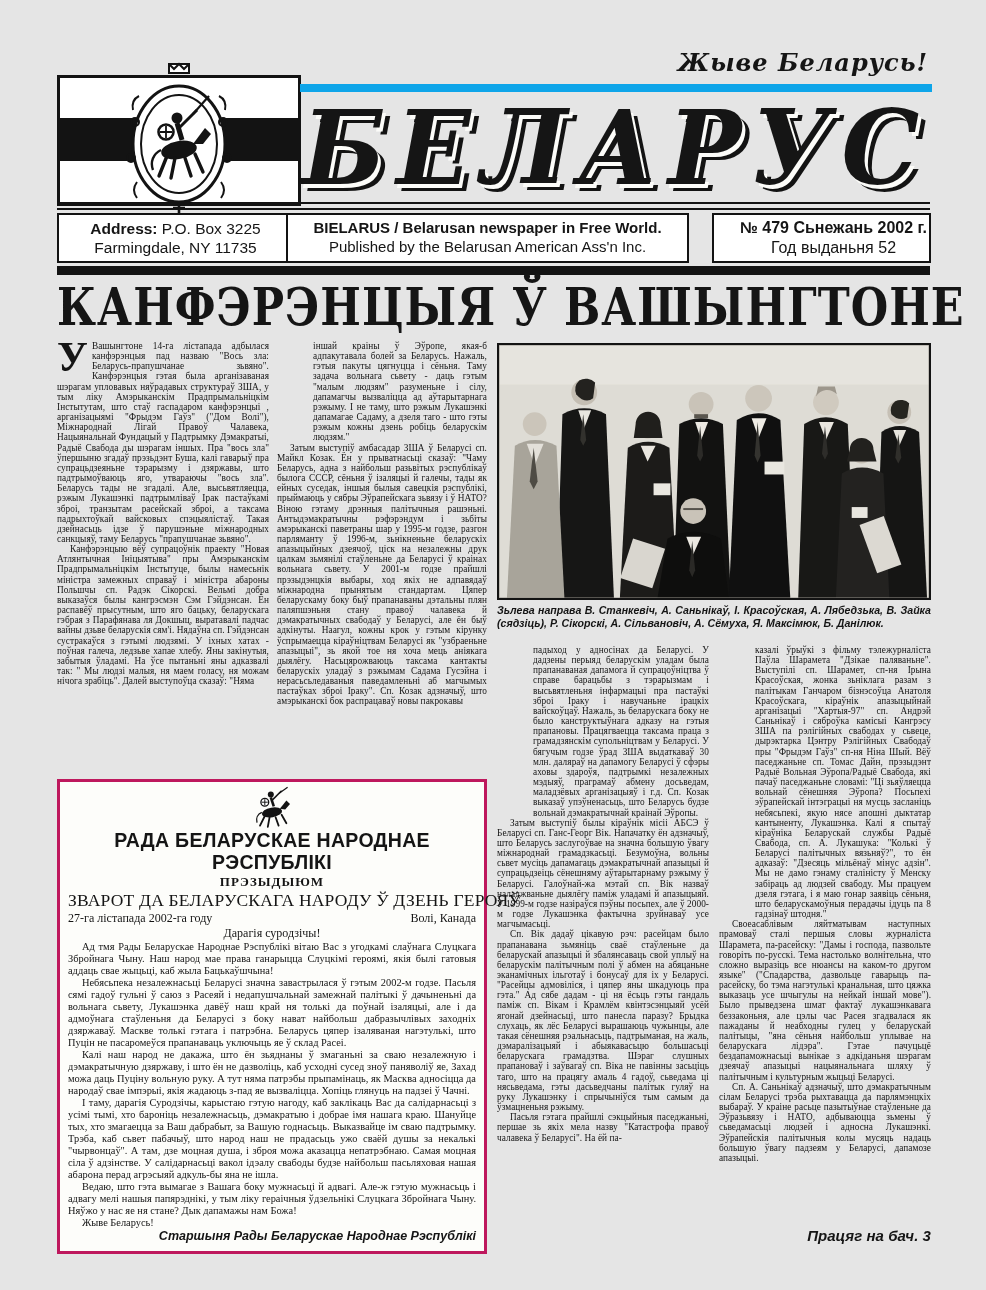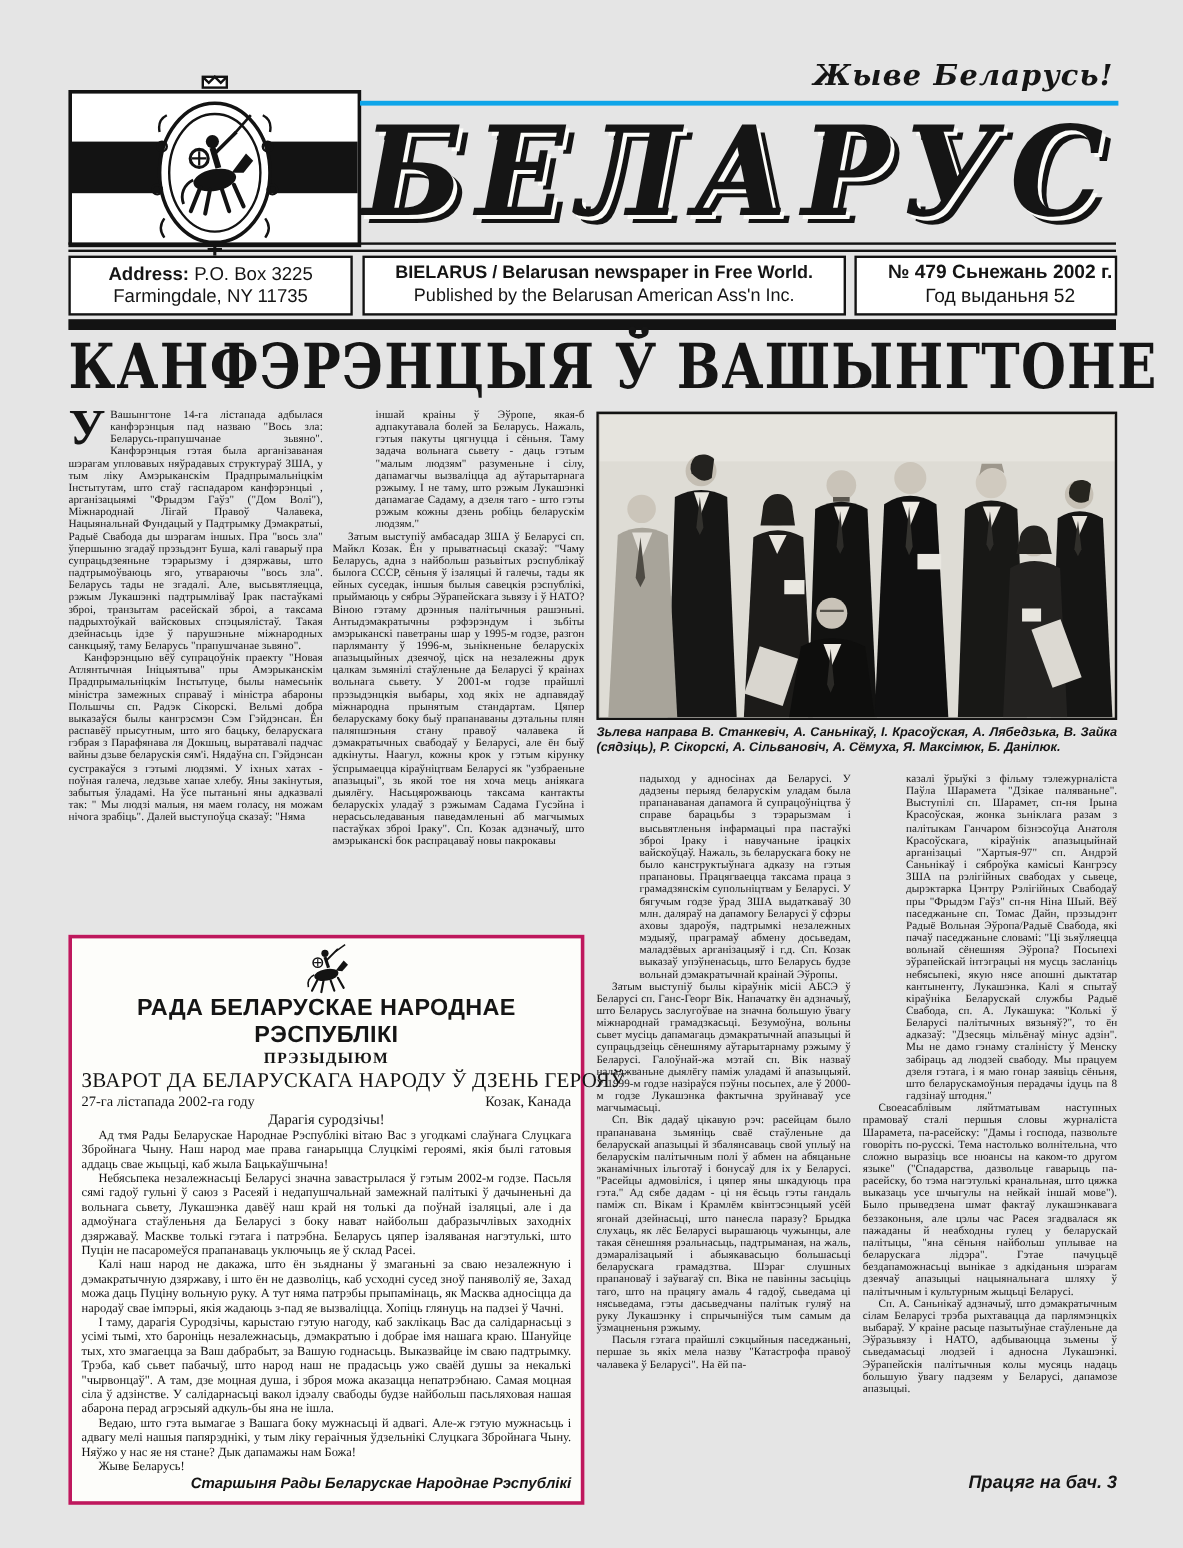--- a/index.html
+++ b/index.html
@@ -12,39 +12,39 @@
   .slogan {
     position:absolute; top:48px; right:58px; font-family:"DejaVu Serif", serif;
     font-weight:bold; font-style:italic; font-size:24px; letter-spacing:1px;
   }
   .logo-box {
     position:absolute; left:57px; top:75px; width:238px; height:125px;
     border:3px solid #131313; background:#fff;
   }
   .logo-stripe { position:absolute; left:0; top:40px; width:100%; height:43px; background:#131313; }
   .logo-emblem { position:absolute; left:50%; top:-16px; transform:translateX(-50%); height:156px; width:124px; }
-  .mast-right { position:absolute; left:300px; top:84px; width:632px; border-top:4px solid #0ea5e9; }
+  .mast-right { position:absolute; left:300px; top:84px; width:632px; border-top:8px solid #0ea5e9; }
   .mast-title {
     margin:0; text-align:center; font-family:"DejaVu Serif", serif;
     font-weight:bold; font-style:italic; font-size:94px; line-height:102px;
     letter-spacing:10px; white-space:nowrap;
     transform:scale(1.04,1.1); transform-origin:top center;
     text-shadow:3px 3px 0 #fcfcf9, 7px 6px 0 #131313;
   }
   .double-rule { position:absolute; left:57px; right:56px; top:202px; height:4px;
     border-top:2.5px solid #131313; border-bottom:2.5px solid #131313; }
   
   .info-box {
     position:absolute; top:213px; height:50px; border:2.5px solid #131313;
     background:#fff; font-family:"Liberation Sans", sans-serif;
     display:flex; flex-direction:column; justify-content:center; align-items:center;
     box-sizing:border-box; line-height:1.25; text-align:center;
   }
   .info-address   { left:57px;  width:237px; font-size:15.5px; }
-  .info-publisher { left:302px; width:403px; font-size:15px; }
+  .info-publisher { left:286px; width:403px; font-size:15px; }
   .info-issue     { left:712px; width:219px; font-size:16px;padding-left:24px; }
   .b { font-weight:bold; }
   
   .thick-bar { position:absolute; left:57px; right:56px; top:266px; height:9px; background:#131313; }
   .headline {
     position:absolute; left:57px; top:279px; width:874px; margin:0; text-align:center;
     font-family:"DejaVu Serif", serif; font-weight:bold; font-size:43px; line-height:46px;
     letter-spacing:1px; white-space:nowrap; transform:scaleY(1.2); transform-origin:top center;
   }
   
@@ -273,21 +273,21 @@
       <path d="M50 24 L66 8" stroke="#131313" stroke-width="2.6"></path>
       <path d="M62 12 L76 2" stroke="#131313" stroke-width="2"></path>
       <circle cx="38" cy="27" r="6.5" fill="#fff" stroke="#131313" stroke-width="2.2"></circle>
       <path d="M38 22 v10 M33 27 h10" stroke="#131313" stroke-width="1.6"></path>
     </svg>
     <h3 class="appeal-org">РАДА БЕЛАРУСКАЕ НАРОДНАЕ РЭСПУБЛІКІ</h3>
     <p class="appeal-presidium">ПРЭЗЫДЫЮМ</p>
     <p class="appeal-heading">ЗВАРОТ ДА БЕЛАРУСКАГА НАРОДУ Ў ДЗЕНЬ ГЕРОЯЎ</p>
     <div class="appeal-meta">
       <span>27-га лістапада 2002-га году</span>
-      <span>Козак, Канада</span>
+      <span>Волі, Канада</span>
     </div>
     <p class="appeal-salutation">Дарагія суродзічы!</p>
     <div class="appeal-body">
         <p>Ад тмя Рады Беларускае Народнае Рэспублікі вітаю Вас з угодкамі слаўнага Слуцкага Збройнага Чыну. Наш народ мае права ганарыцца Слуцкімі героямі, якія былі гатовыя аддаць свае жыцьці, каб жыла Бацькаўшчына!</p>
         <p>Небясьпека незалежнасьці Беларусі значна завастрылася ў гэтым 2002-м годзе. Пасьля сямі гадоў гульні ў саюз з Расеяй і недапушчальнай замежнай палітыкі ў дачыненьні да вольнага сьвету, Лукашэнка давёў наш край ня толькі да поўнай ізаляцыі, але і да адмоўнага стаўленьня да Беларусі з боку нават найбольш дабразычлівых заходніх дзяржаваў. Маскве толькі гэтага і патрэбна. Беларусь цяпер ізаляваная нагэтулькі, што Пуцін не пасаромеўся прапанаваць уключыць яе ў склад Расеі.</p>
         <p>Калі наш народ не дакажа, што ён зьяднаны ў змаганьні за сваю незалежную і дэмакратычную дзяржаву, і што ён не дазволіць, каб усходні сусед зноў паняволіў яе, Захад можа даць Пуціну вольную руку. А тут няма патрэбы прыпамінаць, як Масква адносіцца да народаў свае імпэрыі, якія жадаюць з-пад яе вызваліцца. Хопіць глянуць на падзеі ў Чачні.</p>
         <p>І таму, дарагія Суродзічы, карыстаю гэтую нагоду, каб заклікаць Вас да салідарнасьці з усімі тымі, хто бароніць незалежнасьць, дэмакратыю і добрае імя нашага краю. Шануйце тых, хто змагаецца за Ваш дабрабыт, за Вашую годнасьць. Выказвайце ім сваю падтрымку. Трэба, каб сьвет пабачыў, што народ наш не прадасьць ужо сваёй душы за некалькі "чырвонцаў". А там, дзе моцная душа, і зброя можа аказацца непатрэбнаю. Самая моцная сіла ў адзінстве. У салідарнасьці вакол ідэалу свабоды будзе найбольш пасьляховая нашая абарона перад агрэсыяй адкуль-бы яна не ішла.</p>
         <p>Ведаю, што гэта вымагае з Вашага боку мужнасьці й адвагі. Але-ж гэтую мужнасьць і адвагу мелі нашыя папярэднікі, у тым ліку гераічныя ўдзельнікі Слуцкага Збройнага Чыну. Няўжо у нас яе ня стане? Дык дапамажы нам Божа!</p>
         <p>Жыве Беларусь!</p>
       </div>

